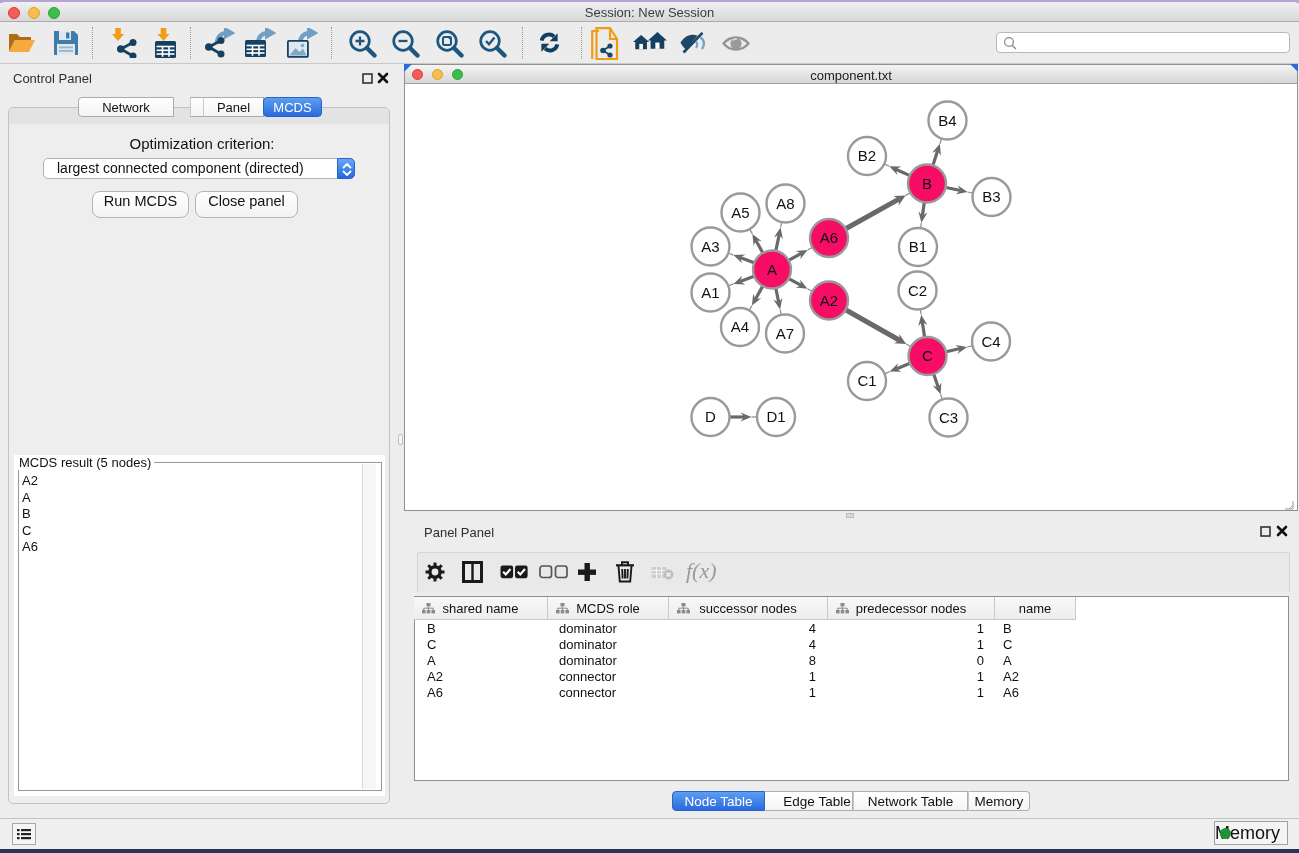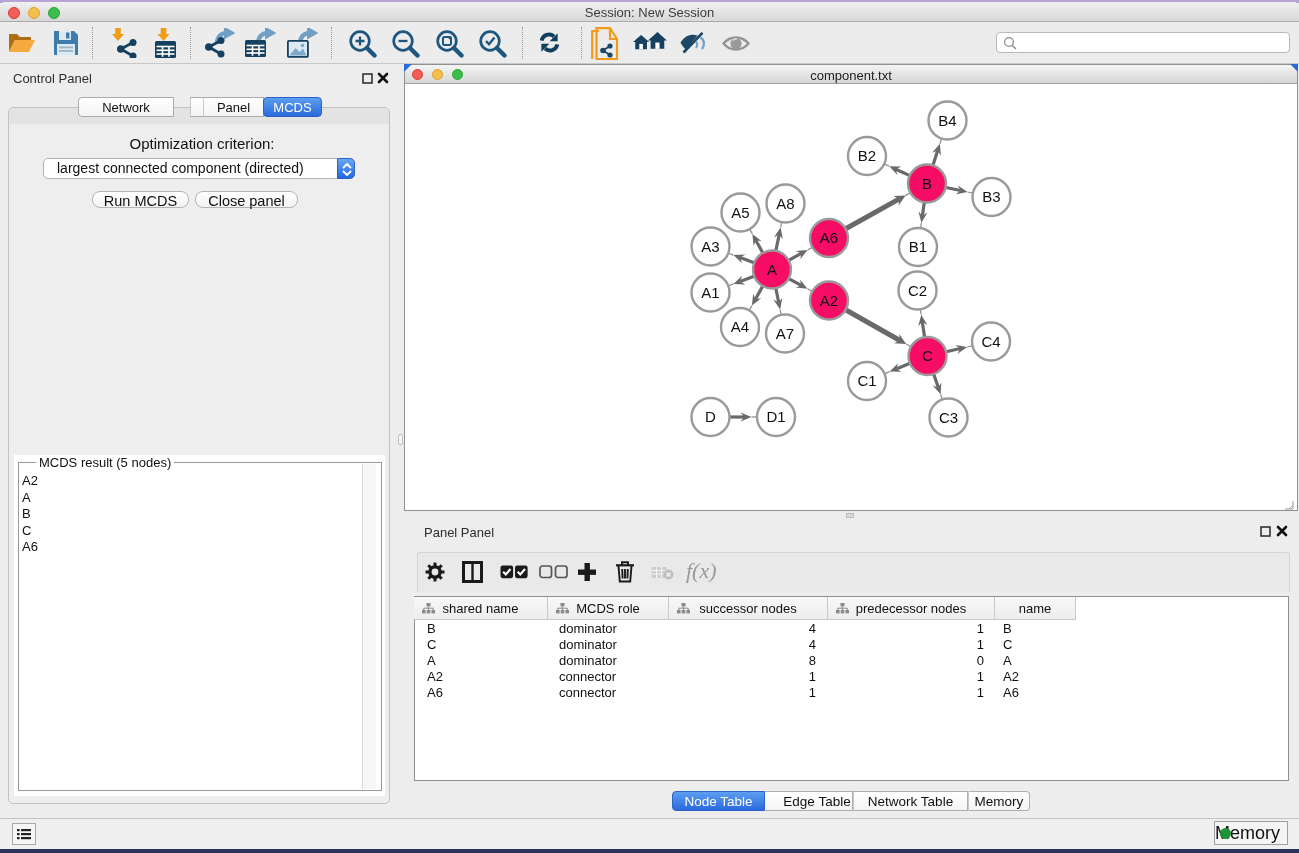--- a/index.html
+++ b/index.html
@@ -18,26 +18,26 @@
 #cp-pane{left:8px;top:107px;width:382px;height:697px;background:#eeeeee;border:1px solid #c2c2c2;border-radius:5px;}
 #cp-band{left:9px;top:108px;width:380px;height:16px;background:#e3e3e3;border-radius:4px 4px 0 0;}
 .seg{position:absolute;top:97px;height:20px;background:linear-gradient(#ffffff,#f4f4f4);border:1px solid #ababab;font-size:13px;color:#111;text-align:center;line-height:19px;}
 #seg1{left:78px;width:96px;border-radius:4px 0 0 4px;}
 #seg2{left:150px;width:54px;border-left:1px solid #c9c9c9;margin-left:40px;}
 #seg3{left:203px;width:61px;border-left:1px solid #c9c9c9;}
 #seg4{left:263px;width:59px;background:linear-gradient(#5c9ef0,#2a6ade);border:1px solid #2a62c8;color:#fff;border-radius:4px;}
 #optlabel{left:8px;top:135px;width:388px;text-align:center;font-size:15px;color:#111;}
 #dropdown{left:43px;top:158px;width:312px;height:21px;background:#fff;border:1px solid #b2b2b2;border-radius:5px;font-size:14px;color:#111;line-height:19px;padding-left:13px;}
 #ddbtn{left:337px;top:158px;width:18px;height:21px;background:linear-gradient(#6aa7f5,#2268e0);border-radius:0 5px 5px 0;border:1px solid #2a62c8;}
-.btn{position:absolute;height:17px;background:linear-gradient(#ffffff,#f2f2f2);border:1px solid #b4b4b4;border-radius:8px;font-size:14.5px;color:#111;text-align:center;line-height:18px;}
+.btn{position:absolute;height:27px;background:linear-gradient(#ffffff,#f2f2f2);border:1px solid #b4b4b4;border-radius:8px;font-size:14.5px;color:#111;text-align:center;line-height:18px;}
 #btn-run{left:92px;top:191px;width:97px;}
 #btn-close{left:195px;top:191px;width:103px;}
 #resultpanel{left:14px;top:455px;width:371px;height:341px;background:#fff;}
 #resultborder{left:18px;top:462px;width:364px;height:329px;border:1px solid #9a9a9a;}
-#resulttitle{left:36px;top:455px;background:#fff;padding:0 3px;font-size:13px;color:#111;}
+#resulttitle{left:16px;top:455px;background:#fff;padding:0 3px;font-size:13px;color:#111;}
 #resultlist{left:22px;top:473px;font-size:13px;color:#111;line-height:16.5px;}
 #resultsb{left:362px;top:464px;width:14px;height:325px;background:#f6f6f6;border-left:1px solid #d8d8d8;}
 
 #netwin{left:404px;top:64px;width:894px;height:447px;background:#fff;border:1px solid #909090;}
 #nettitle{left:404px;top:64px;width:894px;height:20px;background:linear-gradient(#f4f4f4,#d6d6d6);border:1px solid #909090;border-bottom:1px solid #9e9e9e;}
 #nettext{left:404px;top:68px;width:894px;text-align:center;font-size:13px;color:#222;}
 .ntl{width:11px;height:11px;border-radius:50%;top:69px;}
 
 #tp-title{left:424px;top:525px;font-size:13px;color:#2e2e2e;}
 #tptoolbar{left:417px;top:552px;width:873px;height:40px;background:#e9e9e9;border:1px solid #d4d4d4;border-bottom:none;border-radius:3px 3px 0 0;}

